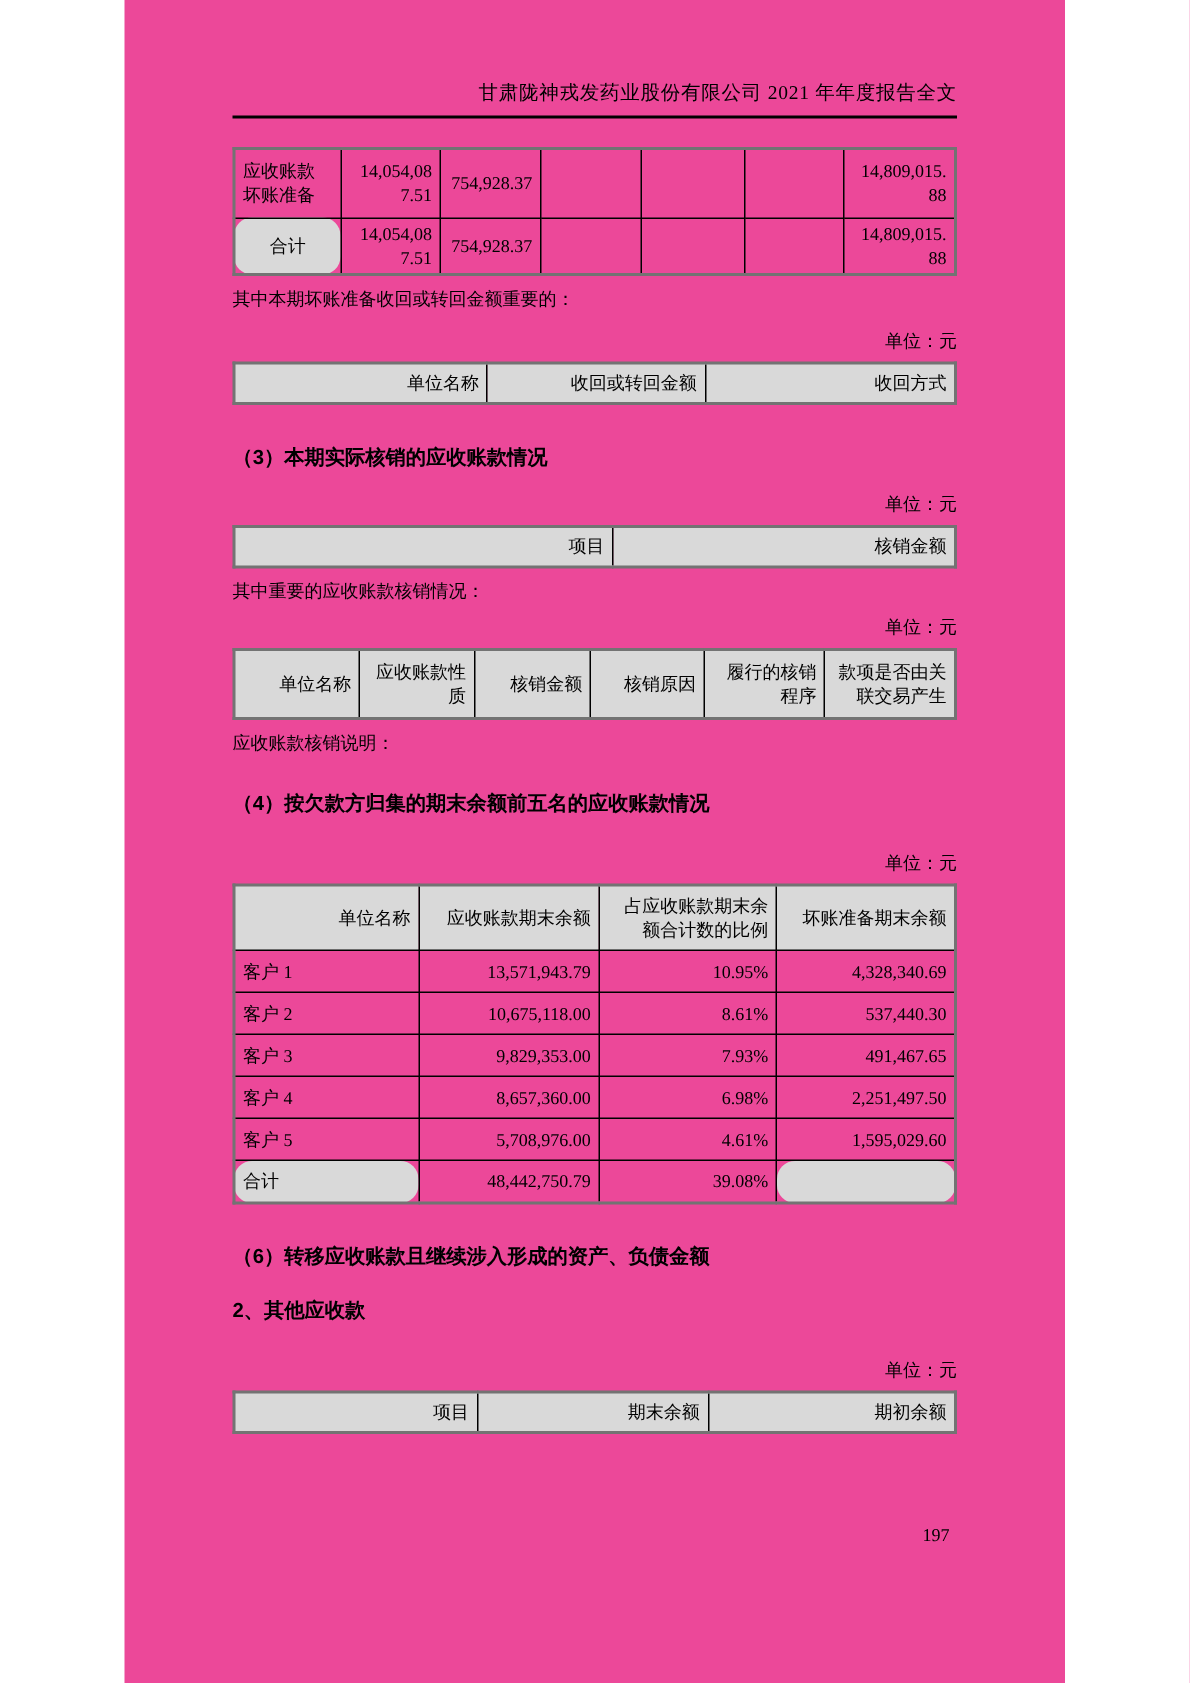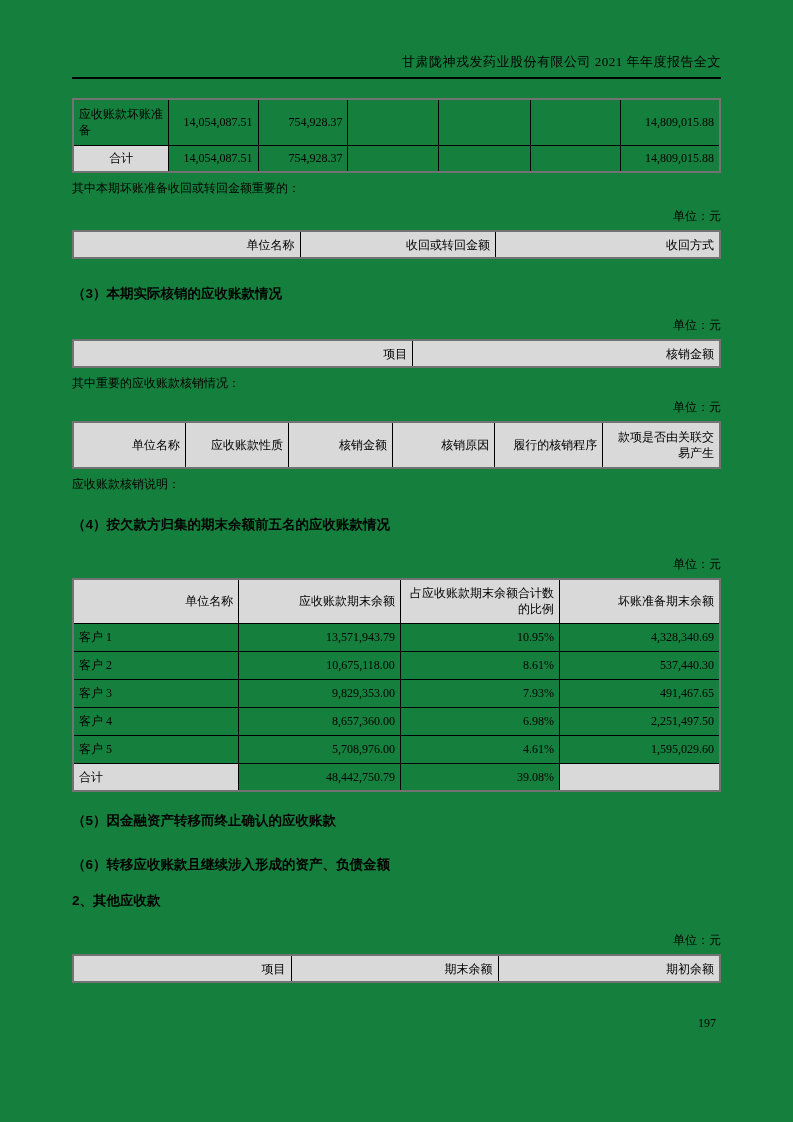--- a/index.html
+++ b/index.html
@@ -1,21 +1,21 @@
 <!DOCTYPE html>
 <html><head>
 <meta charset="utf-8">
 <style>
   * { margin:0; padding:0; box-sizing:border-box; }
   html,body { background:#ffffff; }
   .page {
     position:relative;
-    width:793px; height:1122px;
+    width:627px; height:1122px;
     margin:0 auto;
-    background:#15803d;
+    background:#ec4899;
     color:#000;
     font-family:"Liberation Serif","DejaVu Serif",serif;
     overflow:hidden;
   }
   .content { padding:0 72px; }
 
   .header {
     padding-top:53px;
     padding-bottom:6px;
     border-bottom:2px solid #000;
@@ -36,21 +36,21 @@
     border:2px solid #737373;
   }
   td {
     border:1px solid #000;
     vertical-align:middle;
     padding:2px 5px;
     line-height:16px;
     word-break:break-all;
   }
   .th { background:#d9d9d9; text-align:right; }
-  .shaded { background:#d9d9d9; }
+  .shaded { background:#d9d9d9;border-radius:12px; }
   .ac { text-align:center; }
   .al { text-align:left; }
   .ar { text-align:right; }
   .h46 td { height:46px; }
   .h44 td { height:44px; }
   .h28 td { height:28px; }
   .h27 td { height:27px; }
 
   
   .mt-table1 { margin-top:19px; }
@@ -242,21 +242,20 @@
         </tr>
         <tr class="h28">
           <td class="al shaded">合计</td>
           <td class="ar">48,442,750.79</td>
           <td class="ar">39.08%</td>
           <td class="ar shaded"></td>
         </tr>
       </tbody>
     </table>
 
-    <div class="heading mt20">（5）因金融资产转移而终止确认的应收账款</div>
     <div class="heading mt26">（6）转移应收账款且继续涉入形成的资产、负债金额</div>
     <div class="heading mt18">2、其他应收款</div>
     <div class="unit mt22 mb5">单位：元</div>
 
     <table class="t6">
       <colgroup>
           <col>
           <col>
           <col>
         </colgroup>

